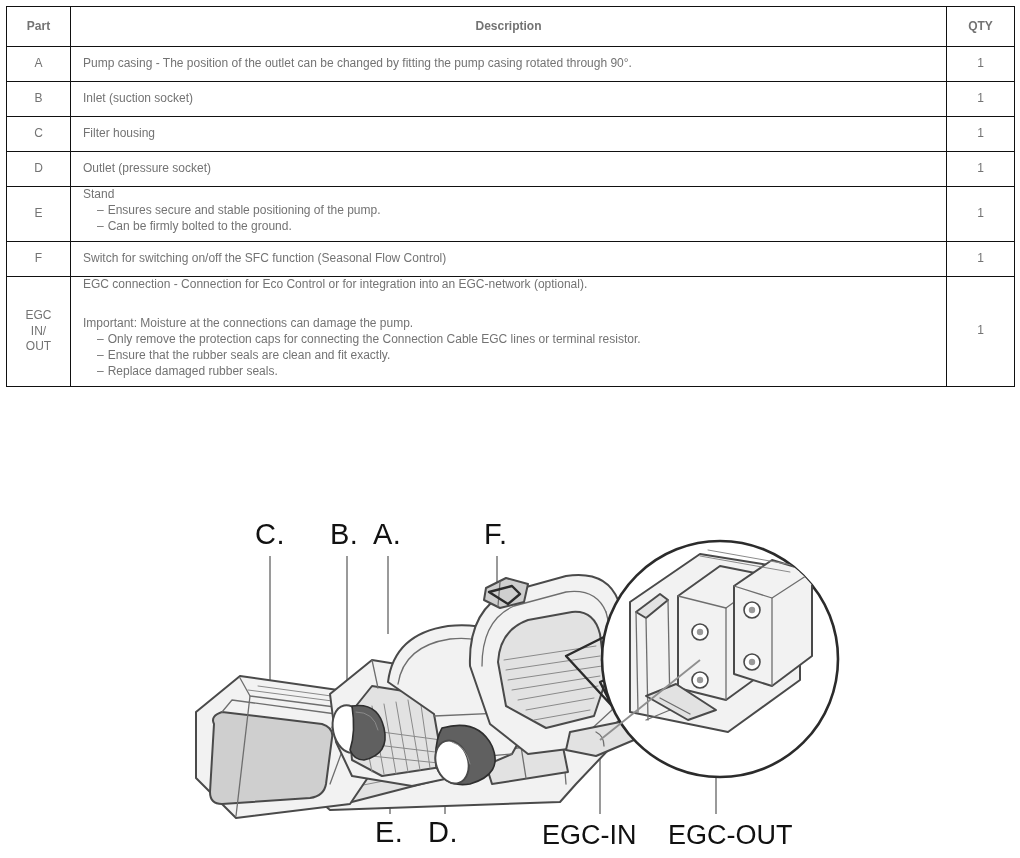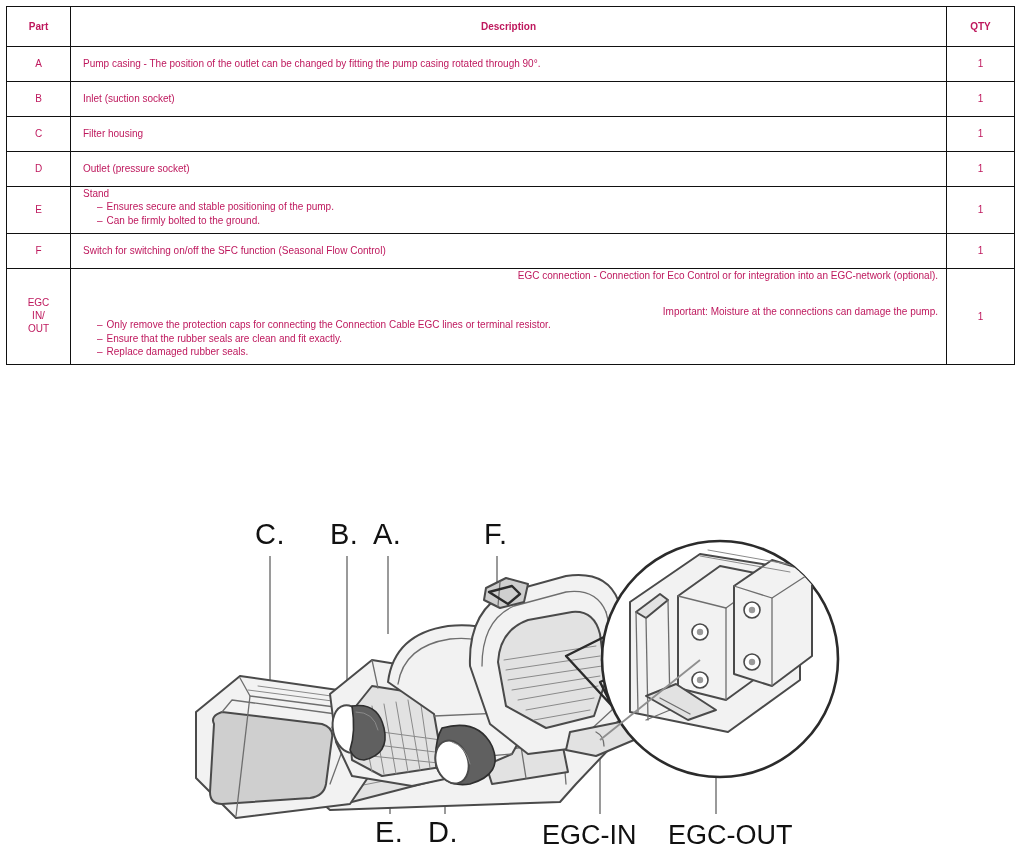--- a/index.html
+++ b/index.html
@@ -22,23 +22,23 @@
     width: 1008px;
   }
   table.parts {
     border-collapse: collapse;
     width: 1008px;
     table-layout: fixed;
   }
   table.parts th, table.parts td {
     border: 1.6px solid #111;
     vertical-align: middle;
-    font-size: 10px;
+    font-size: 12px;
     line-height: 1.33;
-    color: #be185d;
+    color: #737373;
   }
   col.c-part { width: 64px; }
   col.c-desc { width: 876px; }
   col.c-qty  { width: 68px; }
 
   th.h-part, th.h-desc, th.h-qty {
     font-weight: bold;
     text-align: center;
     height: 40px;
     font-size: 15.5px;
@@ -68,21 +68,21 @@
   tr.r-simple td { height: 35px; }
   tr.r-simple td.desc { padding-top: 4px; padding-bottom: 4px; }
 
   .dline { display: block; white-space: nowrap; }
   .dbullet {
     display: block;
     padding-left: 14px;
     text-indent: 0;
   }
   .dbullet .dash { margin-right: 4px; }
-  .dpara { display: block; text-align: right; }
+  .dpara { display: block; }
   .gap-top { margin-top: 23px; }
 
   
   .diagram {
     position: absolute;
     left: 0; top: 484px;
     width: 1020px; height: 374px;
   }
   .diagram svg { display: block; }
 

